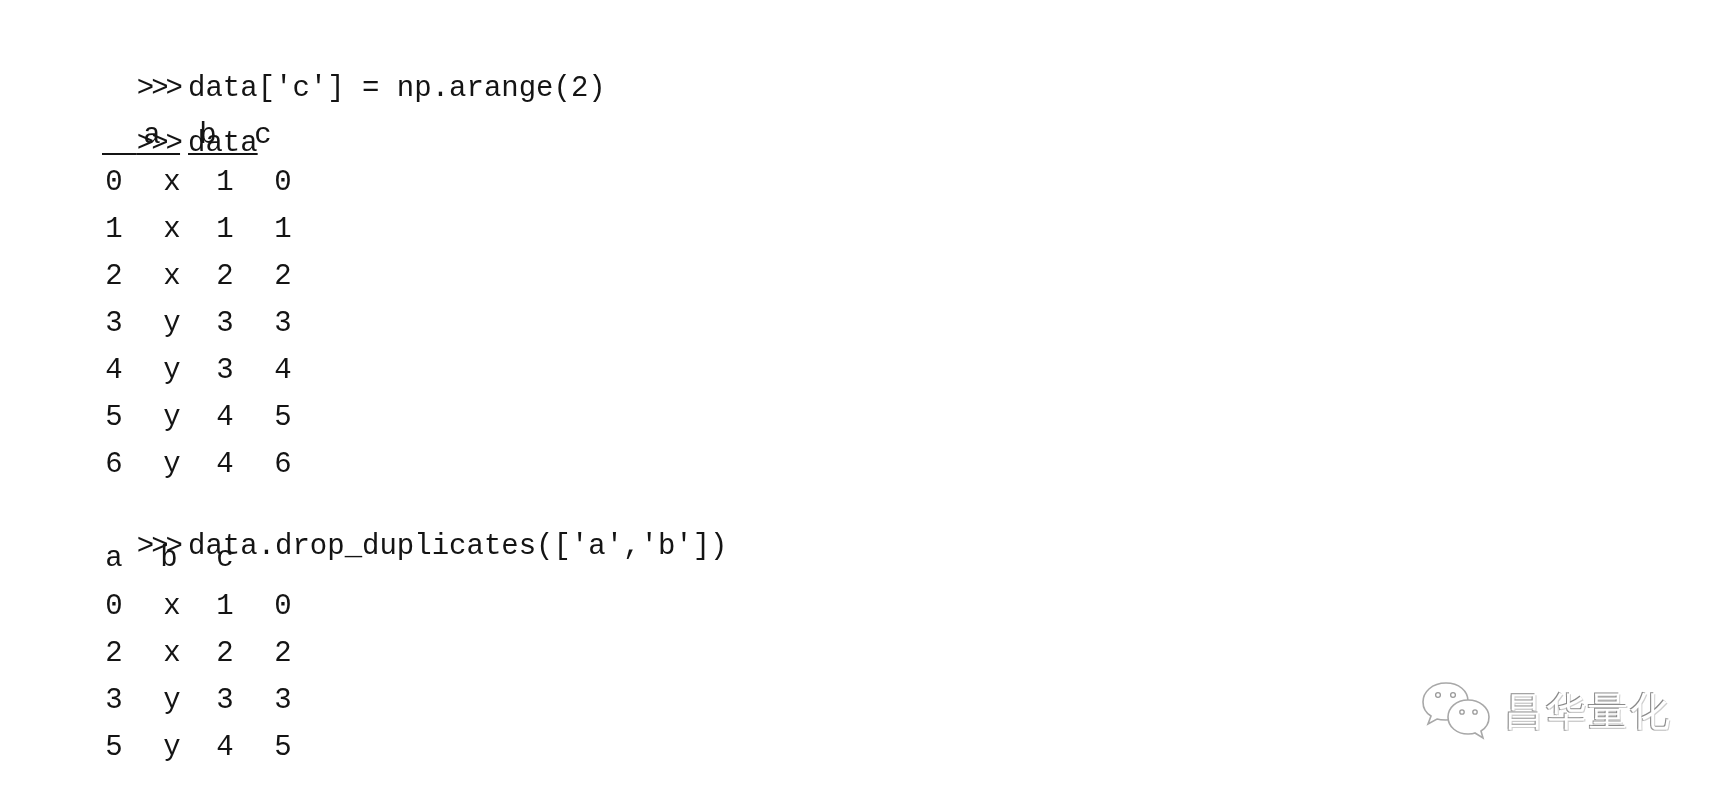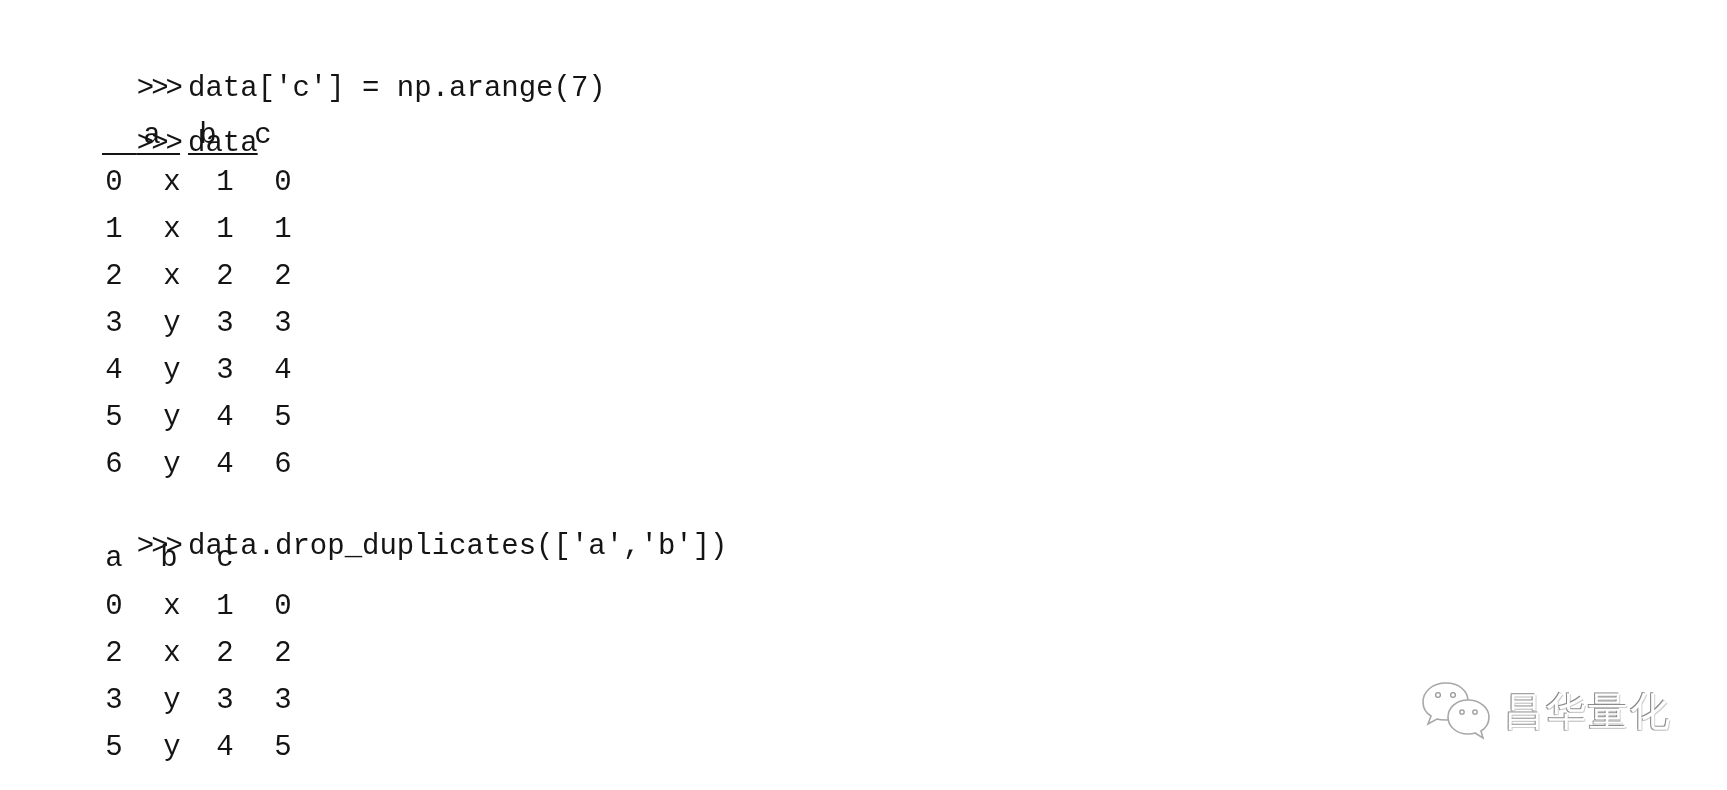--- a/index.html
+++ b/index.html
@@ -10,21 +10,21 @@
   .cell { position:absolute; height:47px; line-height:47px; font-size:29px; width:30px; margin-left:-15px; text-align:center; }
   .watermark { position:absolute; left:1420px; top:680px; height:62px; display:flex; align-items:center; }
   .wm-icon { width:74px; height:62px; }
   .wm-text { font-family:Liberation Serif, serif; font-size:40px; color:#ffffff; letter-spacing:2px; margin-left:10px;
              text-shadow: -1px -1px 0 #8a8a8a, 1px 1px 0 #cfcfcf, -1px 1px 0 #9a9a9a; }
 </style>
 </head>
 <body>
 
 <div class="line" style="top:18px;">
-  <span class="prompt">&gt;&gt;&gt;</span><span>data['c'] = np.arange(7)</span>
+  <span class="prompt">&gt;&gt;&gt;</span><span>data['c'] = np.arange(2)</span>
 </div>
 
 <div class="line" style="top:73px;text-decoration:underline;">
   <span class="prompt">&gt;&gt;&gt;</span><span>data</span>
 </div>
 
 <div>
   <div>
     <span class="cell" style="left:152px; top:112px;">a</span>
     <span class="cell" style="left:208px; top:112px;">b</span>

